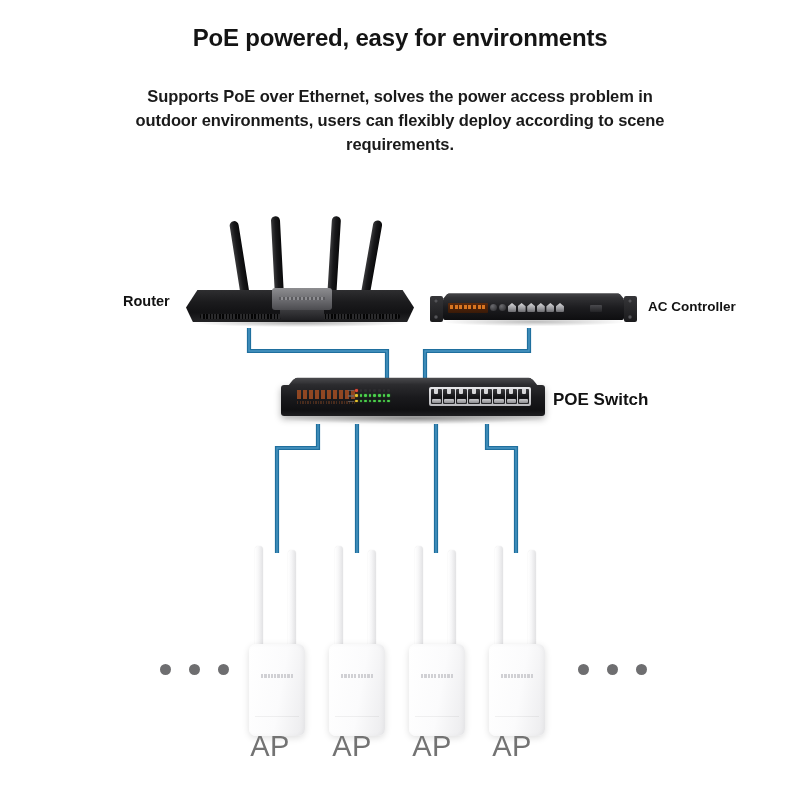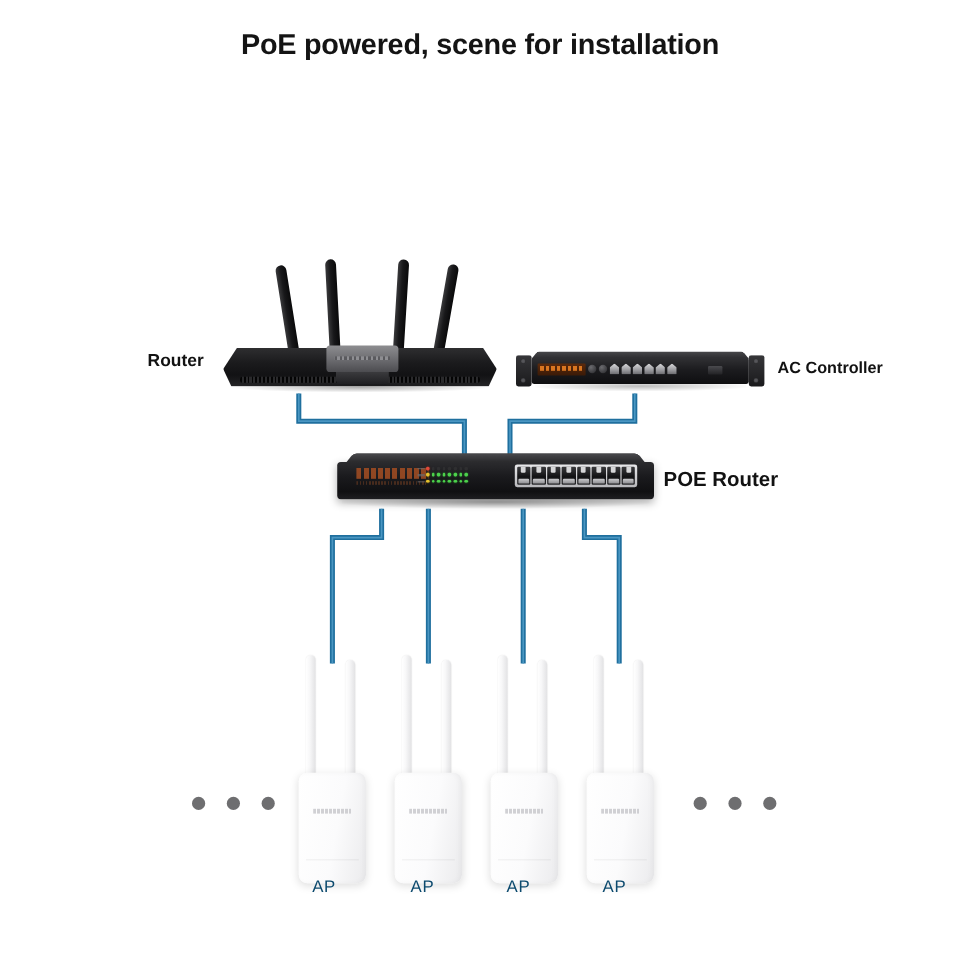--- a/index.html
+++ b/index.html
@@ -28,22 +28,22 @@
 
   
   .dev-label {
     position: absolute; font-weight: bold; color: #121212;
     white-space: nowrap;
   }
   #label-router     { left: 123px; top: 293px; font-size: 14.5px; }
   #label-ac         { left: 648px; top: 299px; font-size: 13.5px; }
   #label-switch     { left: 553px; top: 390px; font-size: 17px; }
   .ap-label {
-    position: absolute; top: 730px; font-size: 14px;
-    color: #0c4a6e; font-weight: normal; text-align: center;
+    position: absolute; top: 730px; font-size: 29px;
+    color: #737373; font-weight: normal; text-align: center;
     width: 60px; letter-spacing: 0.5px;
   }
 
   
   #cables { position: absolute; left: 0; top: 0; width: 800px; height: 800px; }
 
   
   #router { position: absolute; left: 186px; top: 196px; width: 228px; height: 132px; }
   .r-ant {
     position: absolute; width: 9px; border-radius: 5px;
@@ -231,21 +231,22 @@
   .dots { position:absolute; top:664px; display:flex; gap:18px; }
   .dot { width:11px; height:11px; border-radius:50%; background:#6e6e70; }
   #dots-left  { left:160px; }
   #dots-right { left:578px; }
 </style>
 </head>
 <body>
 
 <div id="stage">
 
-  <div class="title">PoE powered, scene for installation</div>
+  <div class="title">PoE powered, easy for environments</div>
+  <div class="subtitle">Supports PoE over Ethernet, solves the power access problem in outdoor environments, users can flexibly deploy according to scene requirements.</div>
 
   <svg id="cables" viewBox="0 0 800 800">
     <g fill="none" stroke="#1f6f9e" stroke-width="4.2" stroke-linecap="butt">
 
       <path d="M249,328 L249,351 L387,351 L387,381"></path>
 
       <path d="M529,328 L529,351 L425,351 L425,381"></path>
 
       <path d="M318,424 L318,448 L277,448 L277,553"></path>
 
@@ -351,21 +352,21 @@
         <div class="sw-port"></div>
         <div class="sw-port"></div>
         <div class="sw-port"></div>
         <div class="sw-port"></div>
         <div class="sw-port"></div>
         <div class="sw-port"></div>
         <div class="sw-port"></div>
       </div>
     <div id="sw-shadow"></div>
   </div>
-  <div class="dev-label" id="label-switch">POE Router</div>
+  <div class="dev-label" id="label-switch">POE Switch</div>
 
   <div class="ap" id="ap1" style="left:241px">
     <div class="ap-ant ap-ant-l"></div>
     <div class="ap-ant ap-ant-r"></div>
     <div class="ap-body">
       <div class="ap-brand"></div>
       <div class="ap-seam"></div>
     </div>
   </div>
   <div class="ap" id="ap2" style="left:321px">

